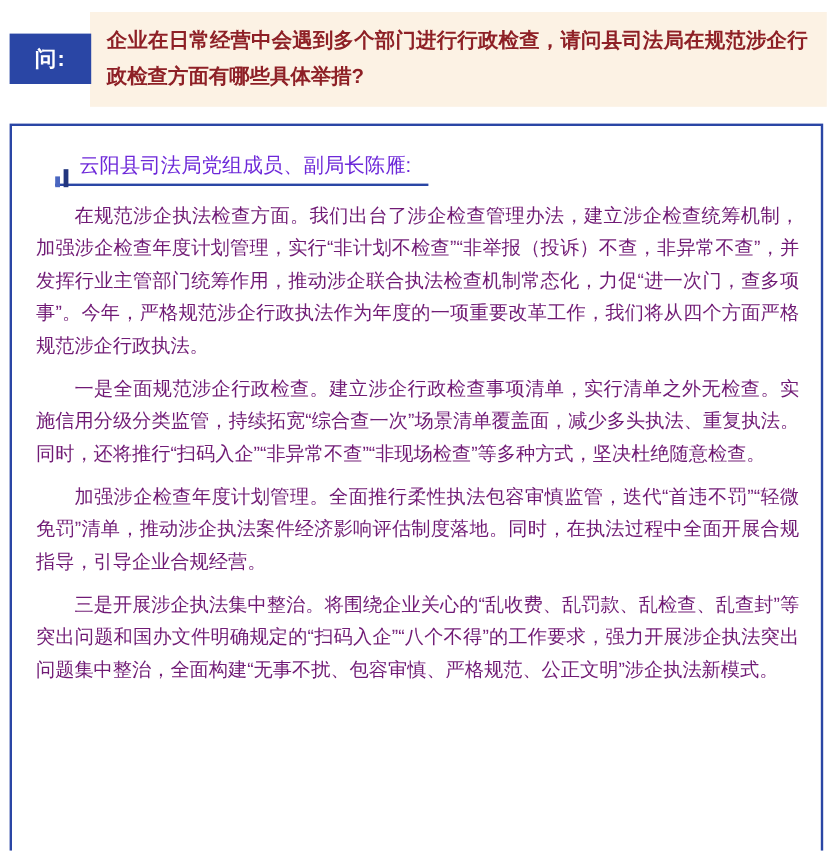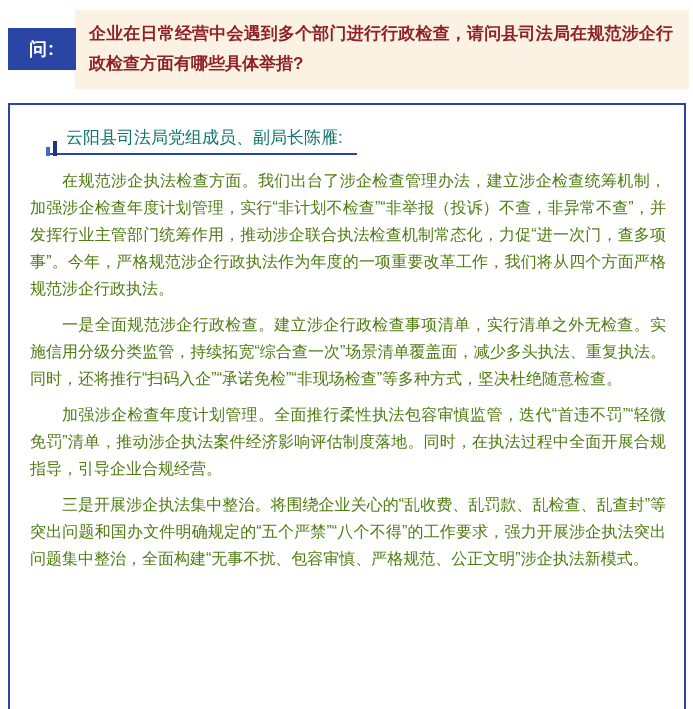--- a/index.html
+++ b/index.html
@@ -87,31 +87,31 @@
   }
   .bar-short {
     height: 9px;
     background: #4a66c0;
   }
   .bar-tall {
     height: 15px;
     background: #22357e;
   }
   .speaker-name {
-    color: #0f766e;
+    color: #6d28d9;
     font-size: 17px;
     line-height: 21px;
     white-space: nowrap;
   }
   .answer-body {
     margin-top: 12px;
   }
   .para {
     margin: 0 0 9px 0;
-    color: #4d7c0f;
+    color: #701a75;
     font-size: 16px;
     line-height: 27px;
     text-indent: 2em;
     text-align: justify;
   }
   .para:last-child {
     margin-bottom: 0;
   }
 </style>
 </head>
@@ -131,20 +131,20 @@
     <div class="speaker-row">
       <span class="bars-icon">
         <span class="bar bar-short"></span>
         <span class="bar bar-tall"></span>
       </span>
       <span class="speaker-name">云阳县司法局党组成员、副局长陈雁:</span>
     </div>
 
     <div class="answer-body">
       <p class="para">在规范涉企执法检查方面。我们出台了涉企检查管理办法，建立涉企检查统筹机制，加强涉企检查年度计划管理，实行“非计划不检查”“非举报（投诉）不查，非异常不查”，并发挥行业主管部门统筹作用，推动涉企联合执法检查机制常态化，力促“进一次门，查多项事”。今年，严格规范涉企行政执法作为年度的一项重要改革工作，我们将从四个方面严格规范涉企行政执法。</p>
-      <p class="para">一是全面规范涉企行政检查。建立涉企行政检查事项清单，实行清单之外无检查。实施信用分级分类监管，持续拓宽“综合查一次”场景清单覆盖面，减少多头执法、重复执法。同时，还将推行“扫码入企”“承诺免检”“非现场检查”等多种方式，坚决杜绝随意检查。</p>
+      <p class="para">一是全面规范涉企行政检查。建立涉企行政检查事项清单，实行清单之外无检查。实施信用分级分类监管，持续拓宽“综合查一次”场景清单覆盖面，减少多头执法、重复执法。同时，还将推行“扫码入企”“非异常不查”“非现场检查”等多种方式，坚决杜绝随意检查。</p>
       <p class="para">加强涉企检查年度计划管理。全面推行柔性执法包容审慎监管，迭代“首违不罚”“轻微免罚”清单，推动涉企执法案件经济影响评估制度落地。同时，在执法过程中全面开展合规指导，引导企业合规经营。</p>
-      <p class="para">三是开展涉企执法集中整治。将围绕企业关心的“乱收费、乱罚款、乱检查、乱查封”等突出问题和国办文件明确规定的“五个严禁”“八个不得”的工作要求，强力开展涉企执法突出问题集中整治，全面构建“无事不扰、包容审慎、严格规范、公正文明”涉企执法新模式。</p>
+      <p class="para">三是开展涉企执法集中整治。将围绕企业关心的“乱收费、乱罚款、乱检查、乱查封”等突出问题和国办文件明确规定的“扫码入企”“八个不得”的工作要求，强力开展涉企执法突出问题集中整治，全面构建“无事不扰、包容审慎、严格规范、公正文明”涉企执法新模式。</p>
     </div>
 
   </section>
 
 </div>
 
 </body></html>

